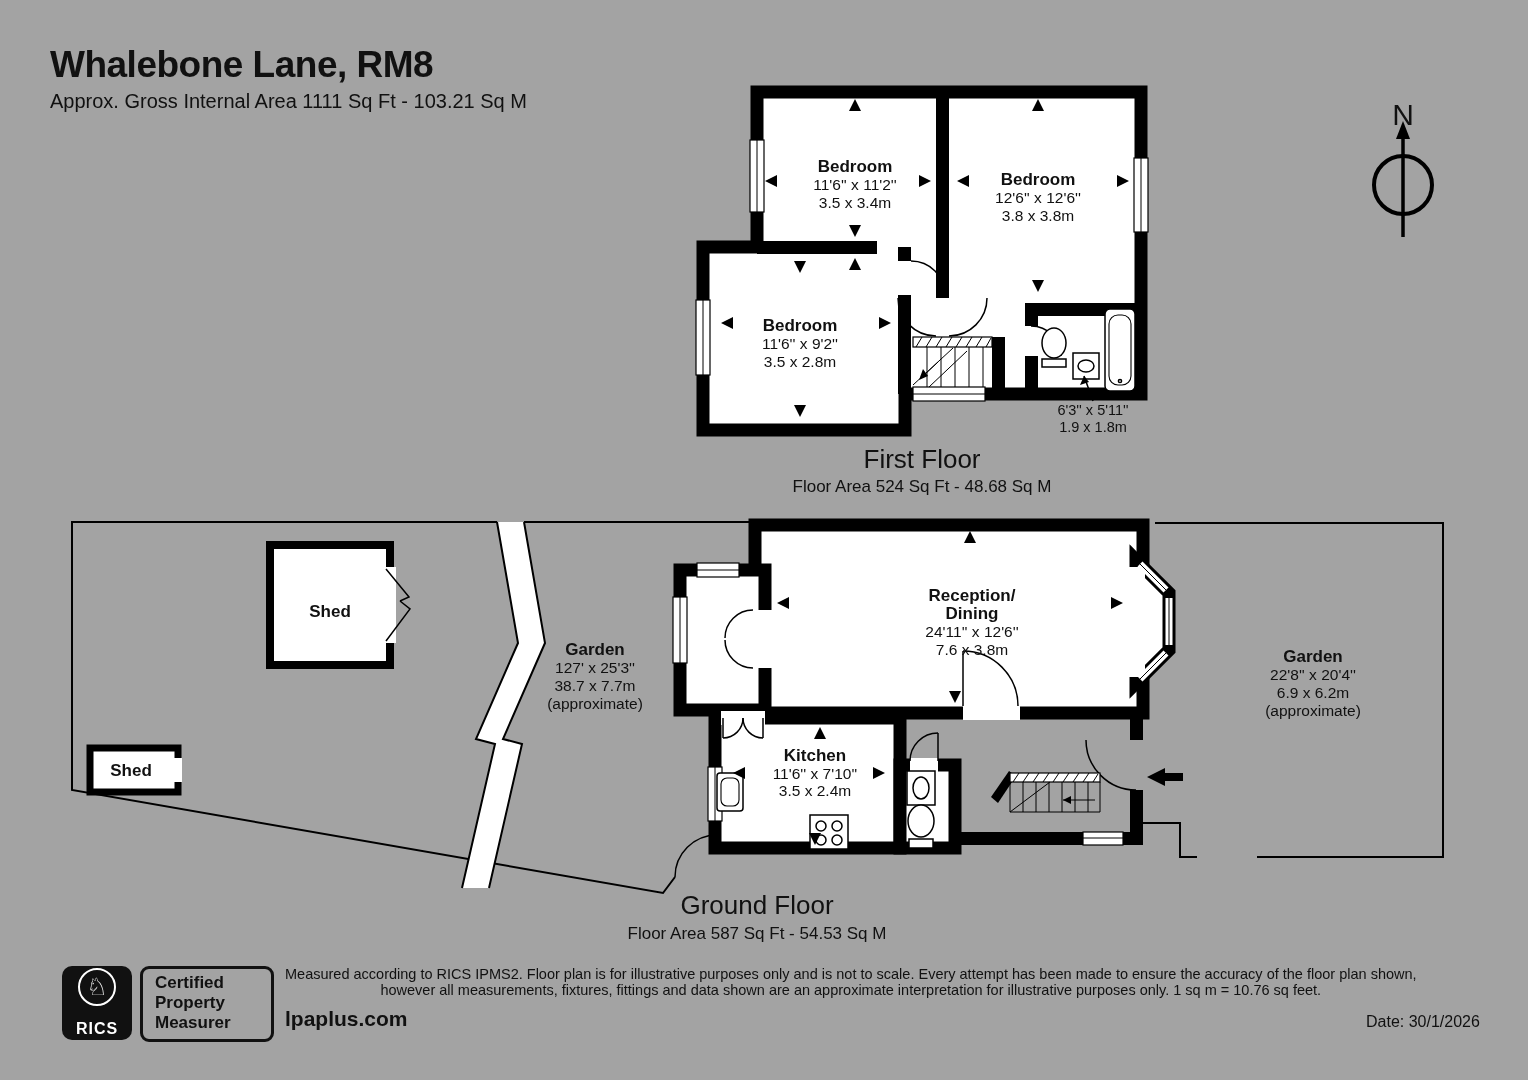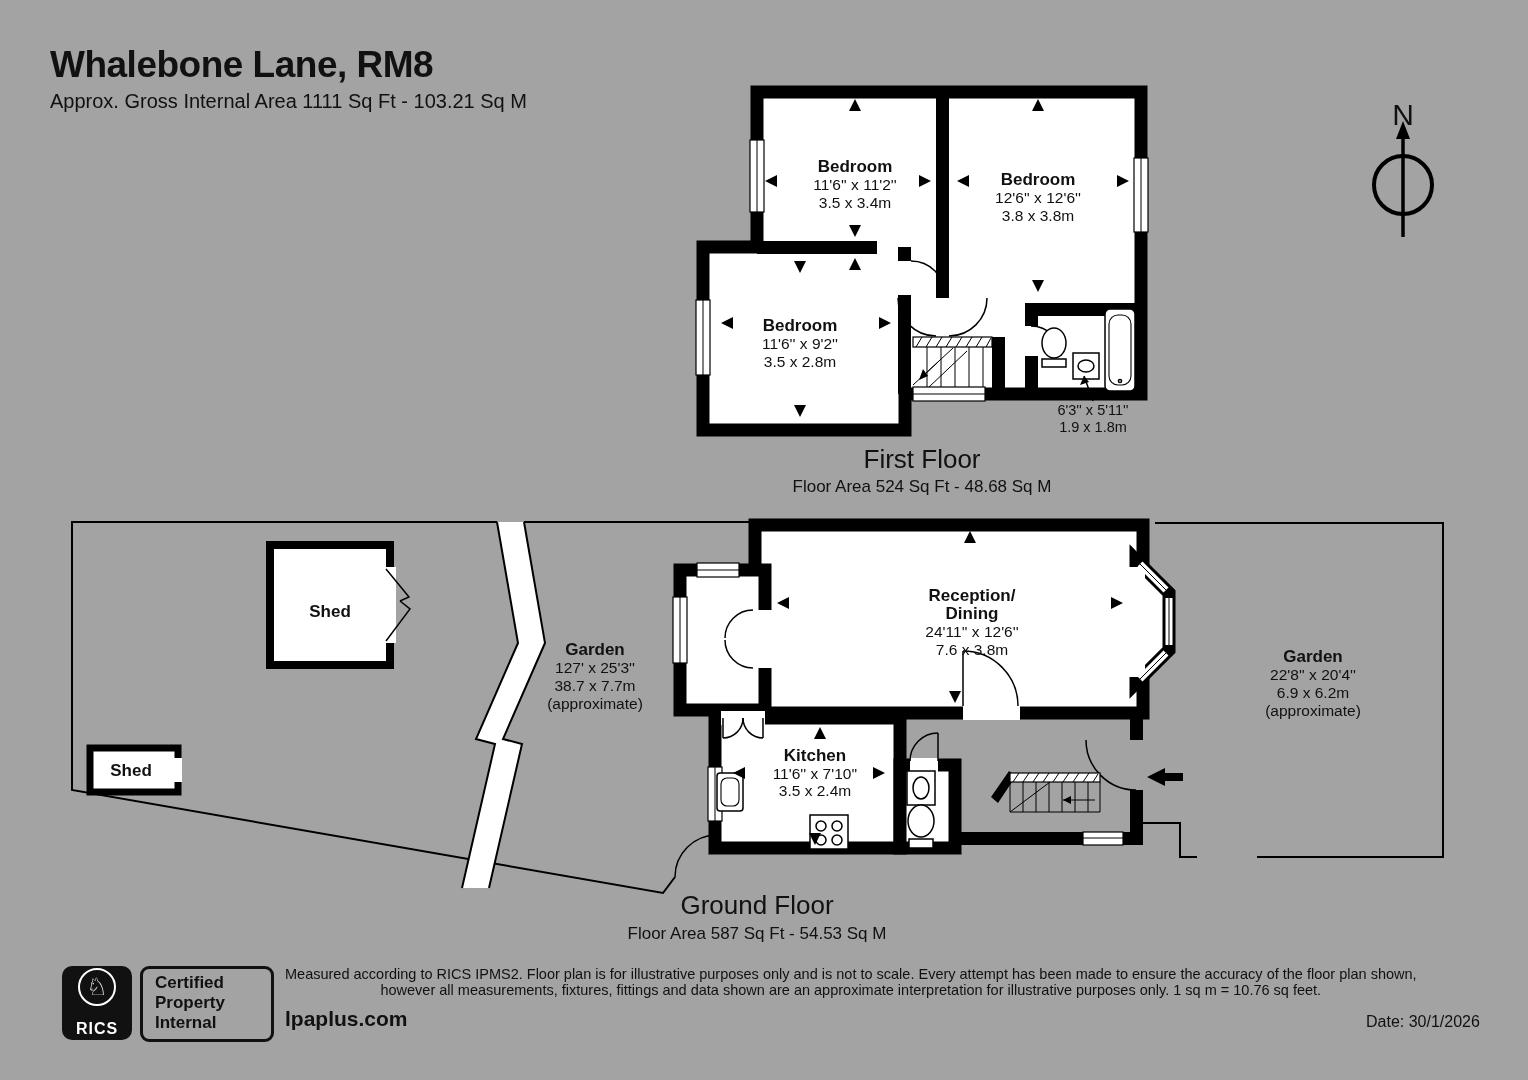--- a/index.html
+++ b/index.html
@@ -310,21 +310,21 @@
   <div class="abs floor-caption" style="left:757px;top:890px">Ground Floor</div>
   <div class="abs floor-area" style="left:757px;top:924px">Floor Area 587 Sq Ft - 54.53 Sq M</div>
 
   <div id="rics-box" class="abs">
     <div id="rics-circle">♘</div>
     <div id="rics-text">RICS</div>
   </div>
   <div id="cpm-badge" class="abs">
     <div class="badge-line">Certified</div>
     <div class="badge-line">Property</div>
-    <div class="badge-line">Internal</div>
+    <div class="badge-line">Measurer</div>
   </div>
   <div class="abs" style="left:285px;top:966px">
     <div class="disc">Measured according to RICS IPMS2. Floor plan is for illustrative purposes only and is not to scale. Every attempt has been made to ensure the accuracy of the floor plan shown,</div>
     <div class="disc">however all measurements, fixtures, fittings and data shown are an approximate interpretation for illustrative purposes only. 1 sq m = 10.76 sq feet.</div>
   </div>
   <div id="website" class="abs">lpaplus.com</div>
   <div id="date" class="abs">Date: 30/1/2026</div>
 
 </div>
 

